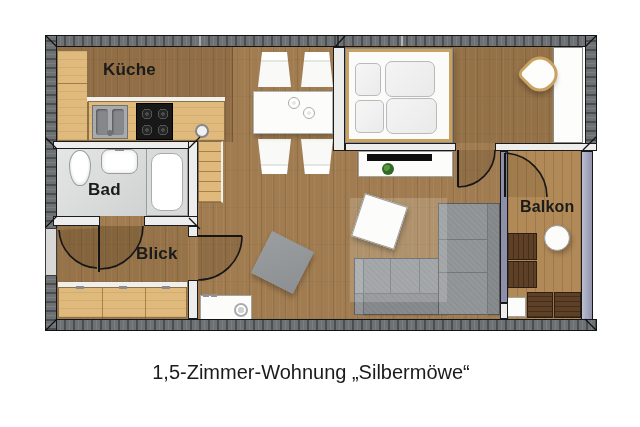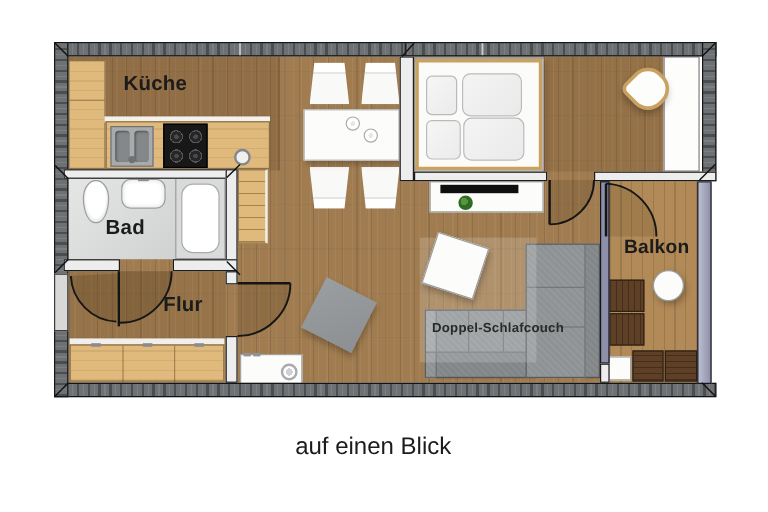--- a/index.html
+++ b/index.html
@@ -191,20 +191,19 @@
     <line x1="57" y1="216" x2="46" y2="227" stroke="#111" stroke-width="1.2"></line>
     <line x1="189" y1="218" x2="200" y2="229" stroke="#111" stroke-width="1.2"></line>
 
     <line x1="200" y1="36" x2="200" y2="46" stroke="#c9cccd" stroke-width="1.5"></line>
     <line x1="402" y1="36" x2="402" y2="46" stroke="#c9cccd" stroke-width="1.5"></line>
     <line x1="338" y1="36" x2="338" y2="46" stroke="#222" stroke-width="1.5"></line>
   </svg>
 
   <div class="lbl" style="left:103px;top:61px;">Küche</div>
   <div class="lbl" style="left:88px;top:181px;">Bad</div>
-  <div class="lbl" style="left:136px;top:245px;">Flur</div>
+  <div class="lbl" style="left:136px;top:245px;">Blick</div>
   <div class="lbl" style="left:520px;top:199px;font-size:16px;">Balkon</div>
-  <div class="lbl" style="left:360px;top:269px;font-size:11px;color:#2a2a2a;">Doppel-Schlafcouch</div>
 </div>
 
 <div class="caption">
-  <div>auf einen Blick</div>
+  <div>1,5-Zimmer-Wohnung „Silbermöwe“</div>
 </div>
 
 </body></html>

